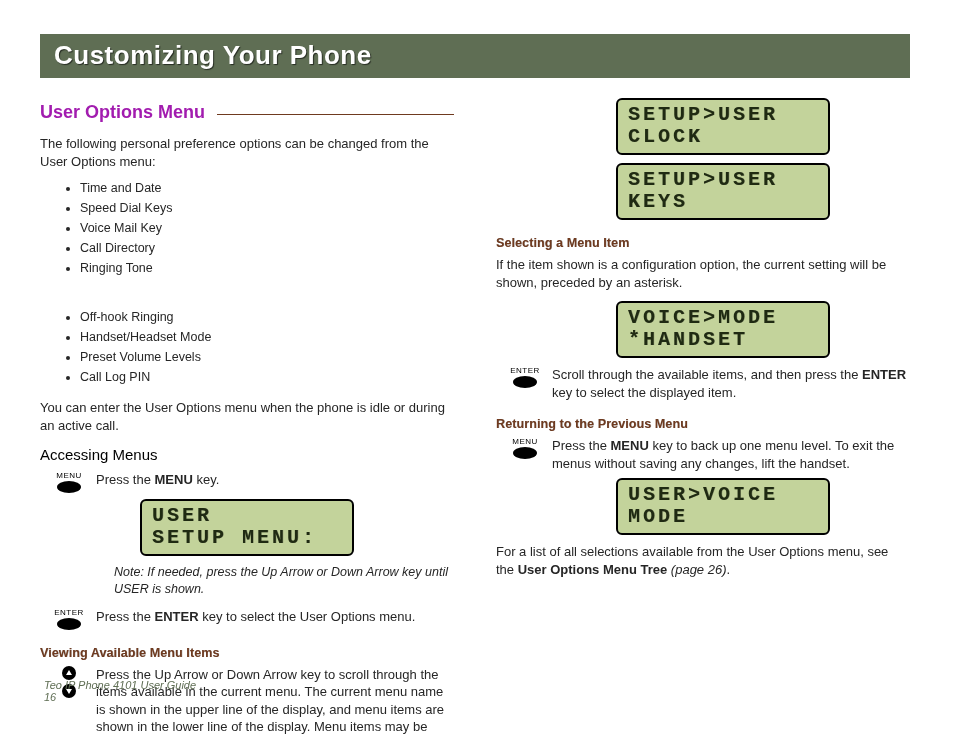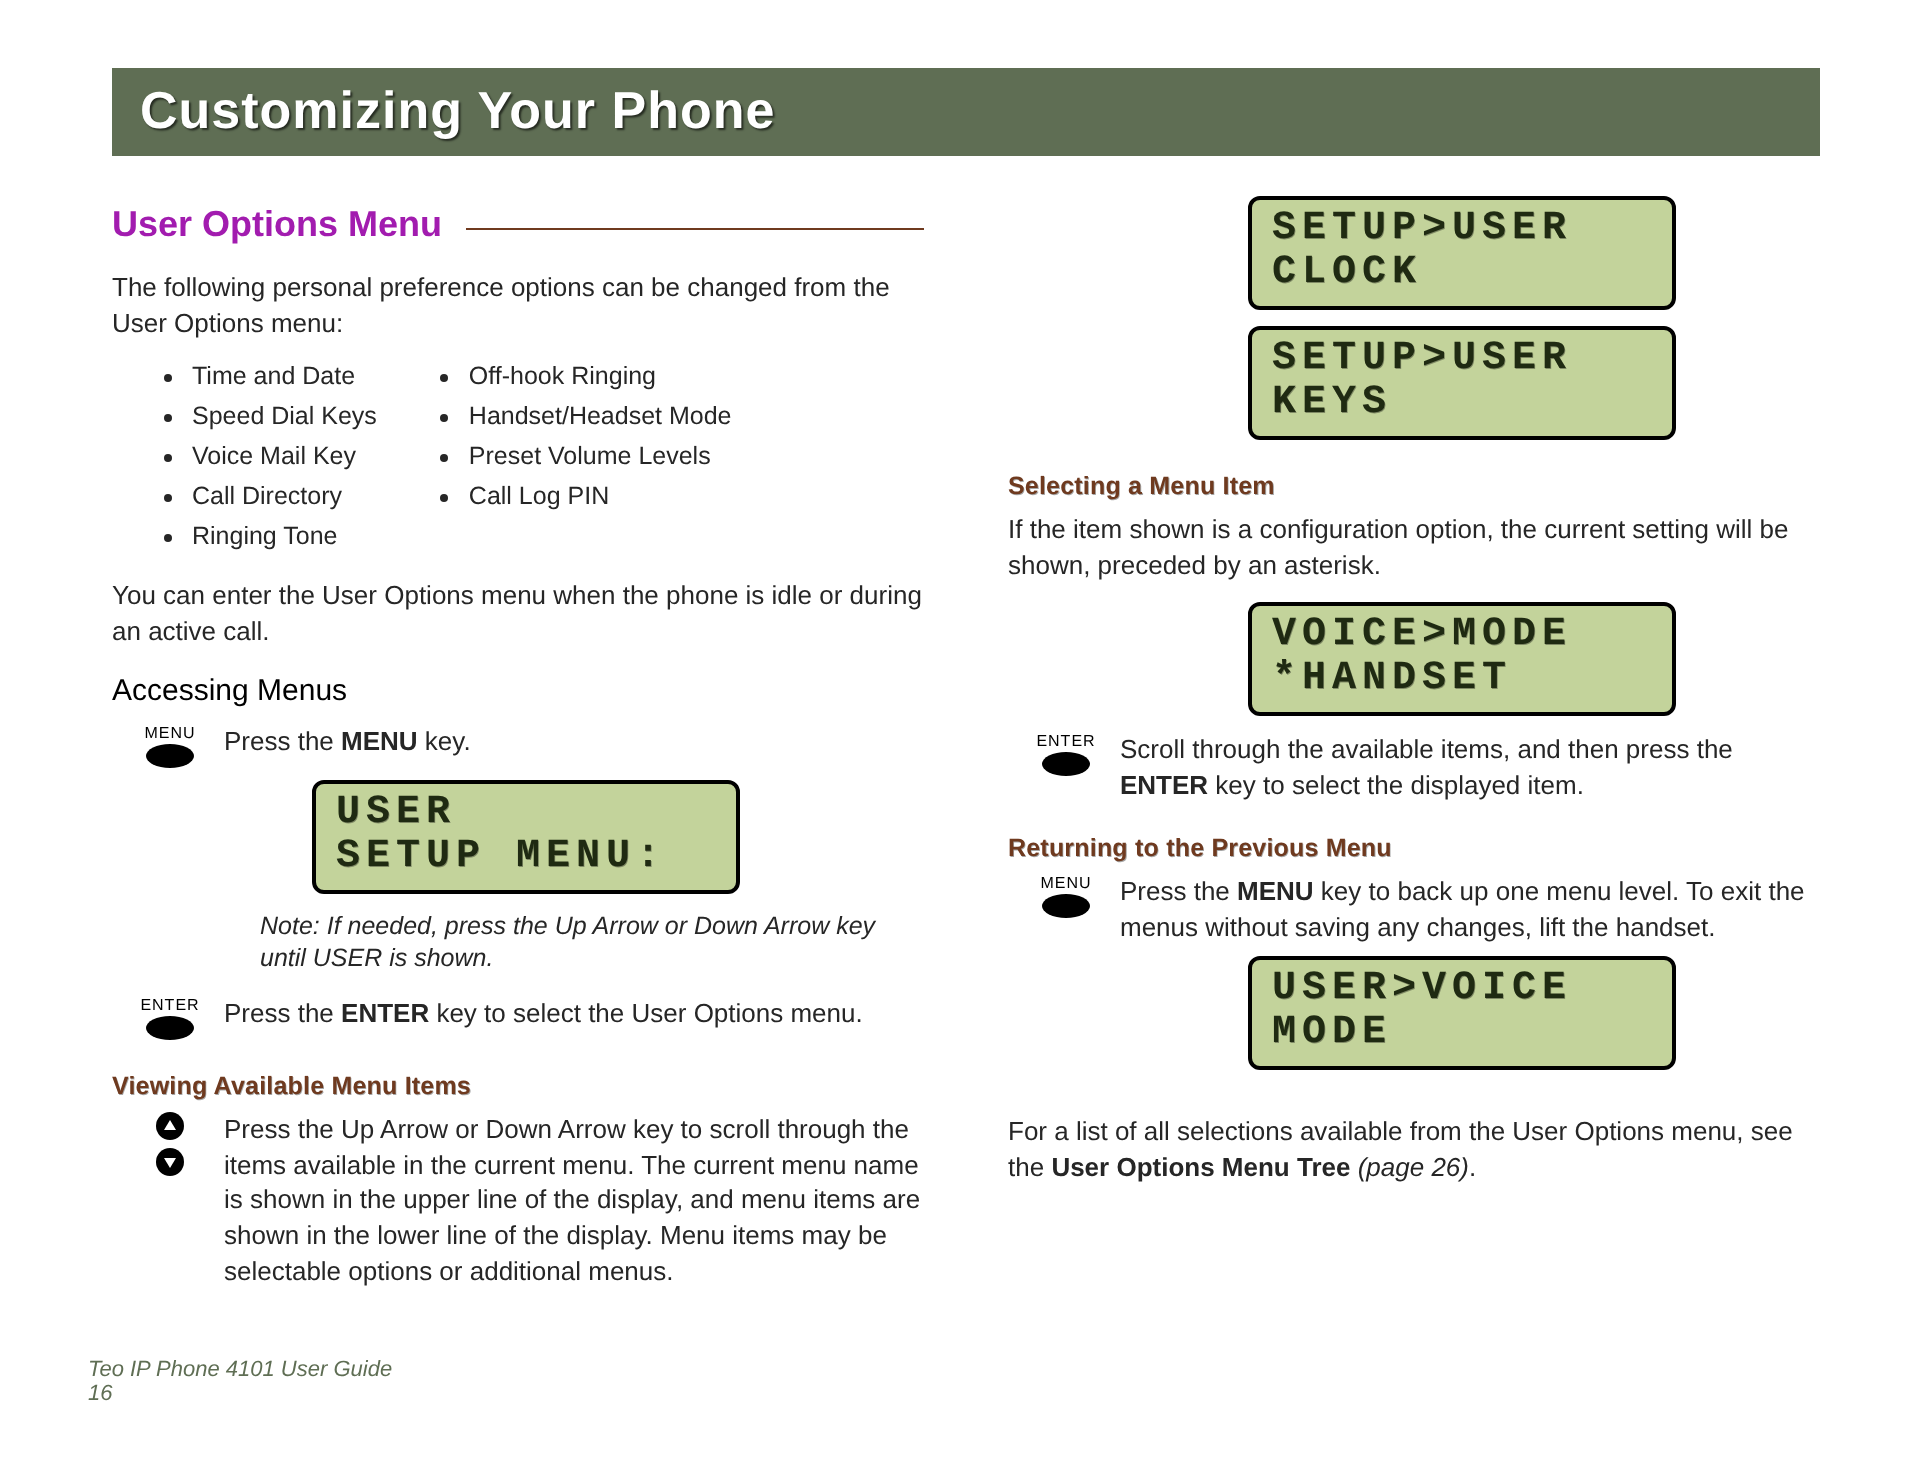--- a/index.html
+++ b/index.html
@@ -8,21 +8,21 @@
     background: #fff;
     font-family: "Segoe UI", "Helvetica Neue", Arial, sans-serif;
     font-size: 13px;
     color: #262626;
     width: 954px;
     height: 738px;
     position: relative;
     box-sizing: border-box;
   }
   .page {
-    padding: 34px 44px 26px 56px;
+    padding: 34px 44px 26px 40px;
     box-sizing: border-box;
     width: 954px;
     height: 727px;
     position: relative;
   }
   .chapter-bar {
     background: #5f6e54;
     color: #fff;
     font-size: 26px;
     font-weight: 700;
@@ -65,20 +65,21 @@
     font-weight: 700;
     text-shadow: 0.4px 0.4px 0 rgba(0,0,0,0.35);
     margin: 16px 0 6px 0;
     letter-spacing: 0.1px;
   }
   p { margin: 0 0 10px 0; line-height: 1.35; }
   .intro-lists {
     display: flex;
     gap: 30px;
     margin: 4px 0 10px 24px;
+    flex-direction: column;
   }
   ul.mini { margin: 0; padding-left: 16px; }
   ul.mini li { margin: 0 0 3px 0; line-height: 1.35; font-size: 12.5px;}
   .step {
     display: flex;
     align-items: flex-start;
     gap: 12px;
     margin: 4px 0 6px 14px;
   }
   .step .icon-col { width: 30px; flex-shrink: 0; text-align: center; }
@@ -264,21 +265,21 @@
         </div>
       </div>
 
       <div class="lcd-wrap" style="padding-left:120px; text-align:left;">
         <div class="lcd">
           <div class="ln">USER&gt;VOICE</div>
           <div class="ln">MODE</div>
         </div>
       </div>
 
-      <p style="margin-top:22px">
+      <p style="margin-top:8px">
         <span>For a list of all selections available from the User Options menu, see the </span><span class="bold">User Options Menu Tree</span><span class="ref-italic"> (page 26)</span><span>.</span>
       </p>
     </div>
   </div>
 
   <div class="footer">
     <div>Teo IP Phone 4101 User Guide</div>
     <div>16</div>
   </div>
 </div>

